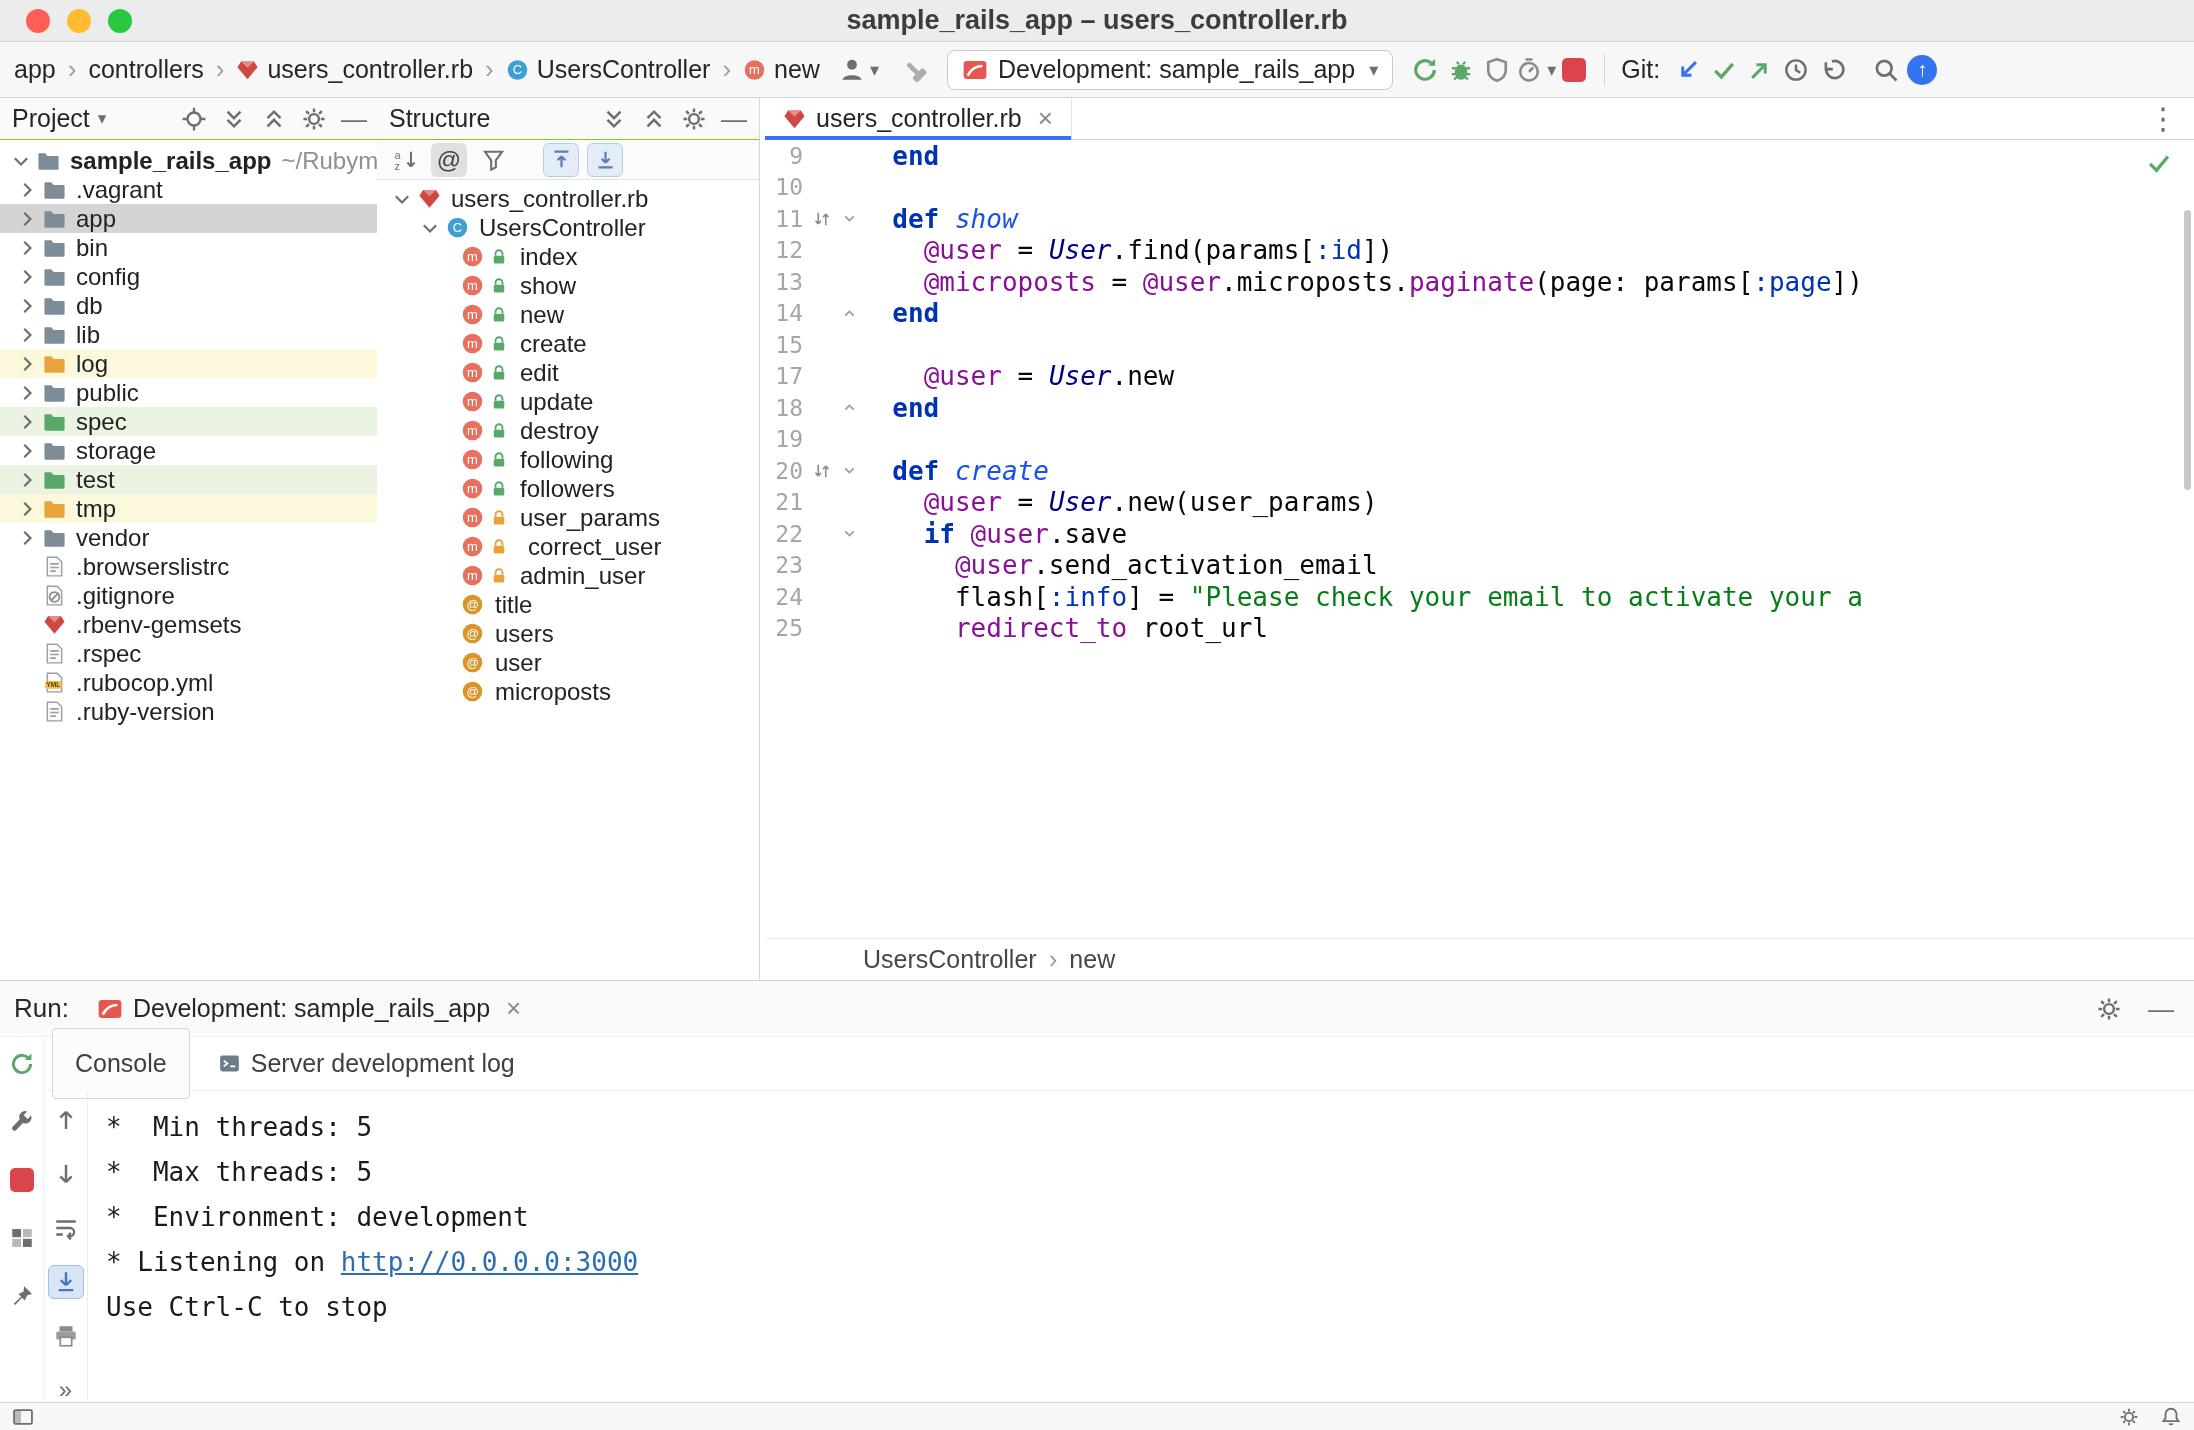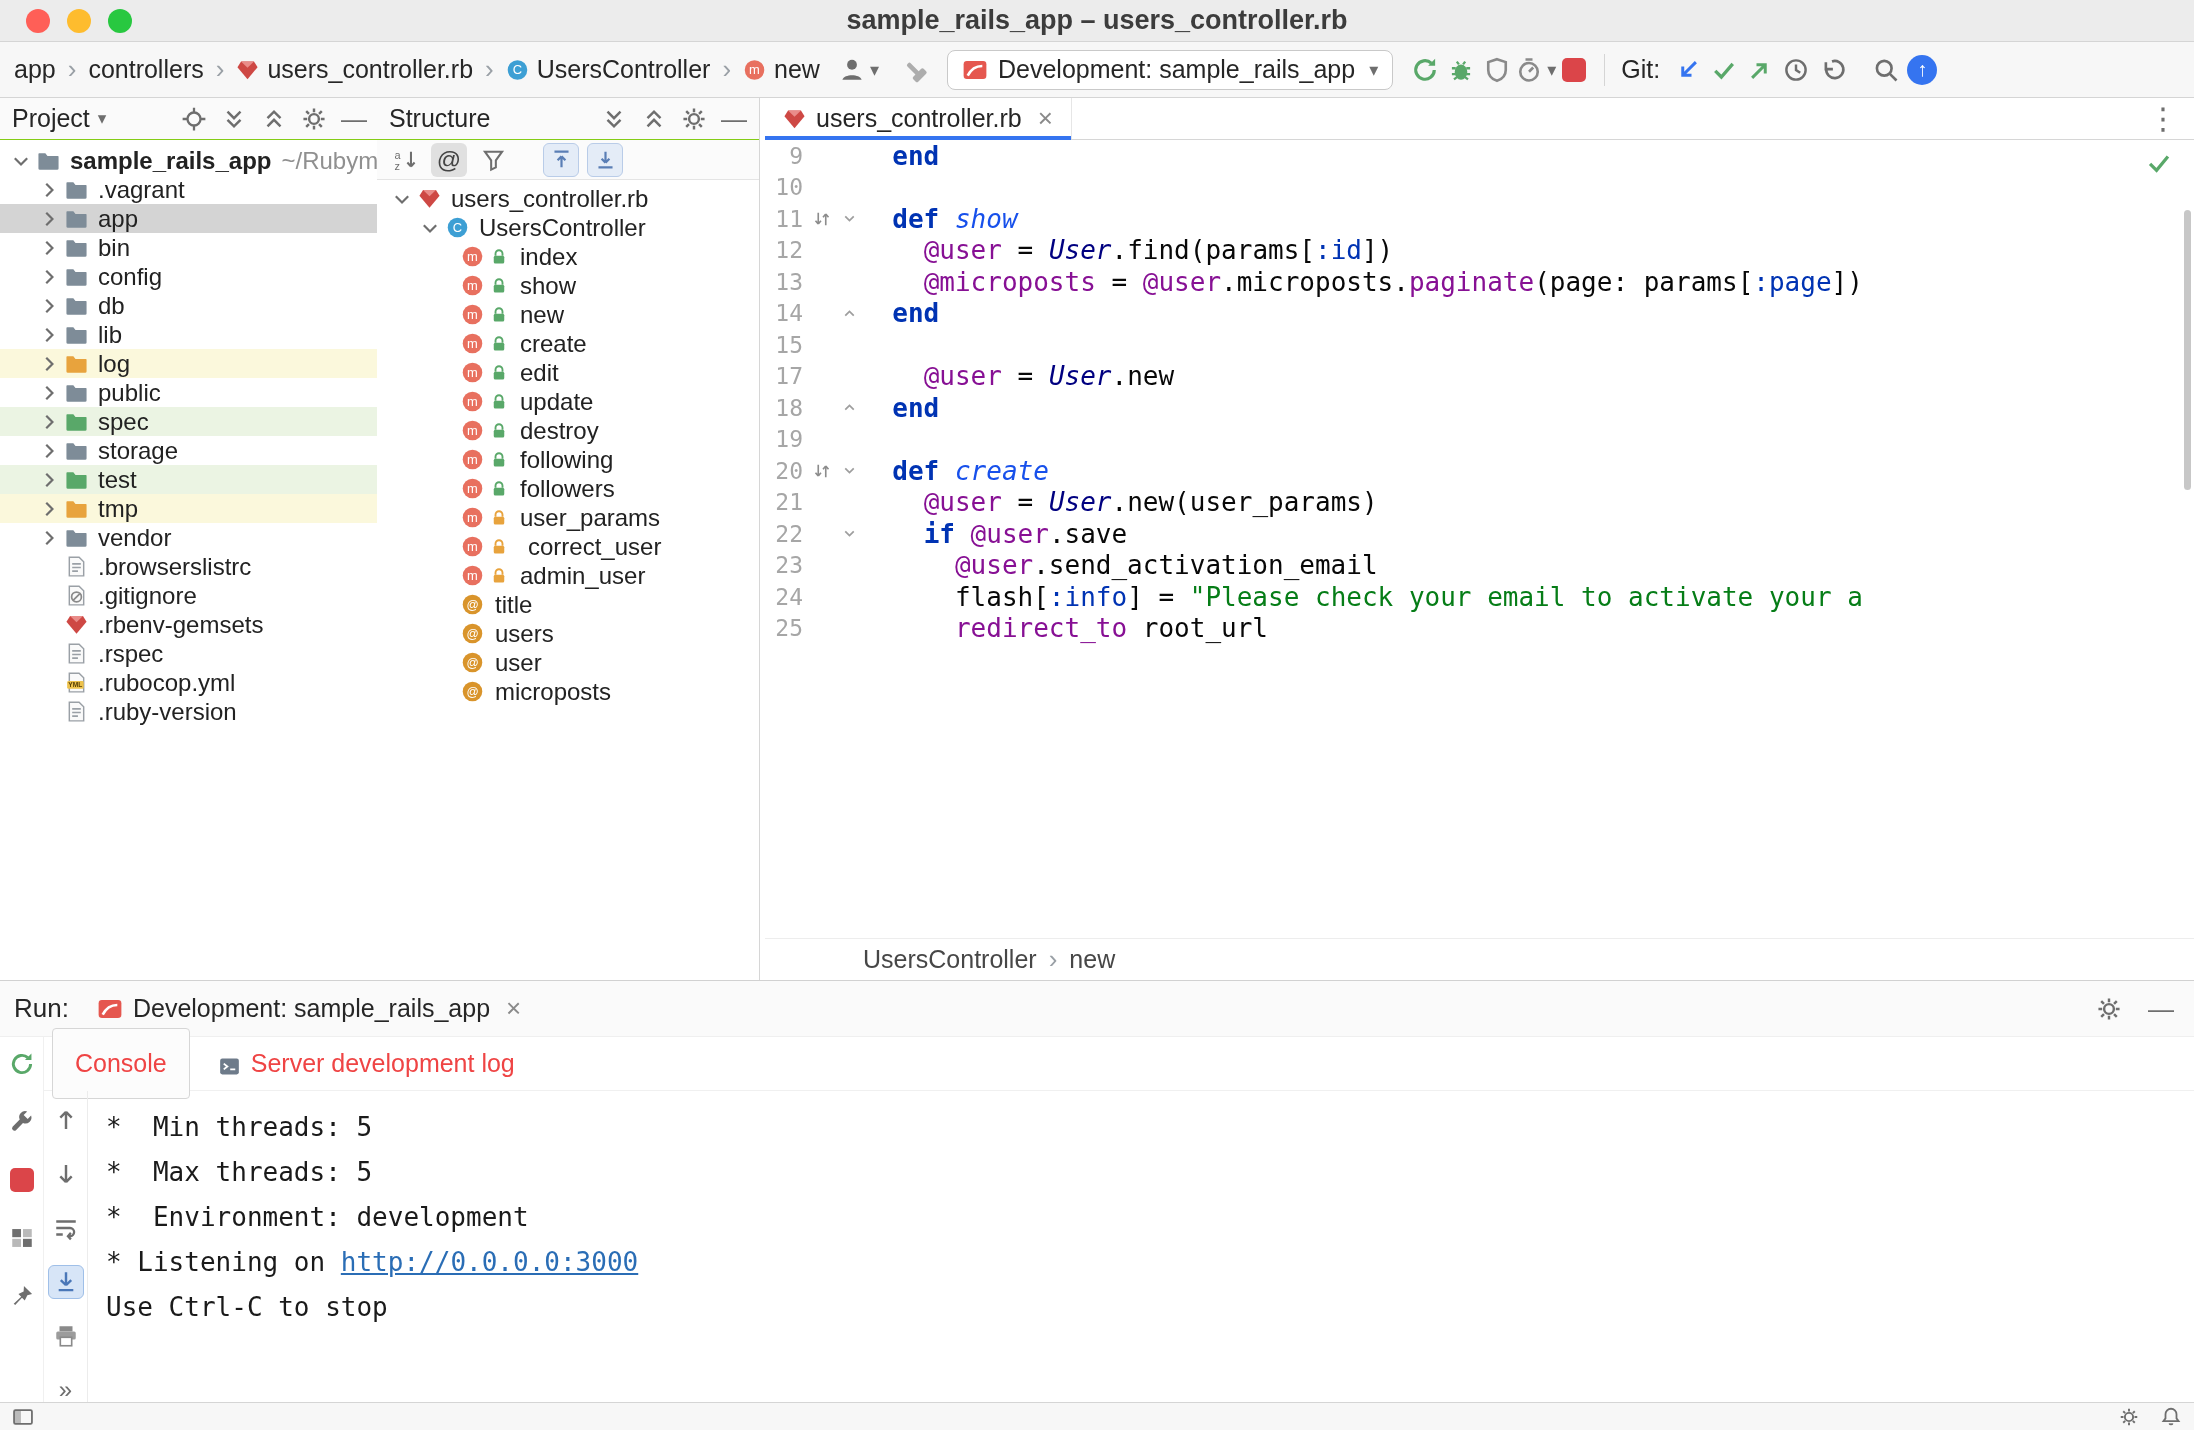--- a/index.html
+++ b/index.html
@@ -38,21 +38,21 @@
   .hd-minus{color:#6E6E6E;font-size:26px;line-height:1}
   .hd-dd{color:#6E6E6E;font-size:17px;margin-left:8px}
 
   .tree{position:absolute;left:0;right:0;top:42px;bottom:0;overflow:hidden;padding-top:6px}
   .trow{display:flex;align-items:center;height:29px;font-size:24px;white-space:nowrap;overflow:hidden}
   .tchev{width:22px;height:22px;flex:0 0 22px;margin-right:5px}
   .ticon{width:23px;height:23px;flex:0 0 23px}
   .tlabel{margin-left:10px;color:#222}
   .trow-root{padding-left:10px;font-weight:700}
   .root-path{margin-left:10px;color:#909090;font-weight:400}
-  .lvl1{padding-left:38px}
+  .lvl1{padding-left:16px}
   .hl-selected{background:#D4D4D4}
   .hl-yellow{background:#FBF8DC}
   .hl-green{background:#EBF4E3}
 
   
   #project-panel{left:0;width:380px;border-right:1px solid #D6D6D6}
 
   
   #structure-panel{left:377px;width:383px;border-right:1px solid #D6D6D6}
   .struct-toolbar{height:40px;display:flex;align-items:center;gap:8px;padding:0 10px;border-bottom:1px solid #E4E4E4;background:#FBFBFB}
@@ -103,21 +103,21 @@
   .run-header{height:56px;display:flex;align-items:center;background:#FAFAFA;border-bottom:1px solid #EFEFEF;padding-left:14px;font-size:26px;color:#262626}
   .run-tab{display:flex;align-items:center;gap:10px;margin-left:28px;font-size:25px}
   .run-tab svg{width:26px;height:26px}
   .run-hd-right{margin-left:auto;display:flex;align-items:center;gap:26px;padding-right:20px}
   .run-hd-right svg{width:26px;height:26px}
   .run-body{display:flex;height:365px}
   .run-col1{width:44px;flex:0 0 44px;display:flex;flex-direction:column;align-items:center;padding-top:10px;gap:24px;border-right:1px solid #F0F0F0}
   .run-col1 svg{width:26px;height:26px}
   .run-right{flex:1;display:flex;flex-direction:column;min-width:0}
   .run-tabs{height:54px;display:flex;align-items:center;padding-left:8px;gap:6px;border-bottom:1px solid #F0F0F0}
-  .rtab{display:flex;align-items:flex-end;gap:10px;font-size:25px;color:#ef4444;padding:20px 22px;border-radius:4px}
+  .rtab{display:flex;align-items:center;gap:10px;font-size:25px;color:#404040;padding:20px 22px;border-radius:4px}
   .rtab.sel{background:#FCFCFC;border:1px solid #D6D6D6}
   .rtab .ticon{width:23px;height:23px}
   .run-lower{flex:1;display:flex;min-width:0}
   .run-col2{width:44px;flex:0 0 44px;display:flex;flex-direction:column;align-items:center;padding-top:12px;gap:20px;border-right:1px solid #ECECEC}
   .run-col2 svg{width:26px;height:26px}
   .rbtn{display:flex;align-items:center;justify-content:center;width:36px;height:34px;border-radius:6px;color:#6E6E6E;font-size:24px}
   .rbtn.boxed{background:#D7E5F7;border:1px solid #9FBFE8}
   .console{flex:1;padding:14px 0 0 18px;font-family:"DejaVu Sans Mono",monospace;font-size:26px;line-height:45px;color:#1A1A1A;overflow:hidden}
   .cline{white-space:pre}
   .clink{color:#2A6DB5;text-decoration:underline}

